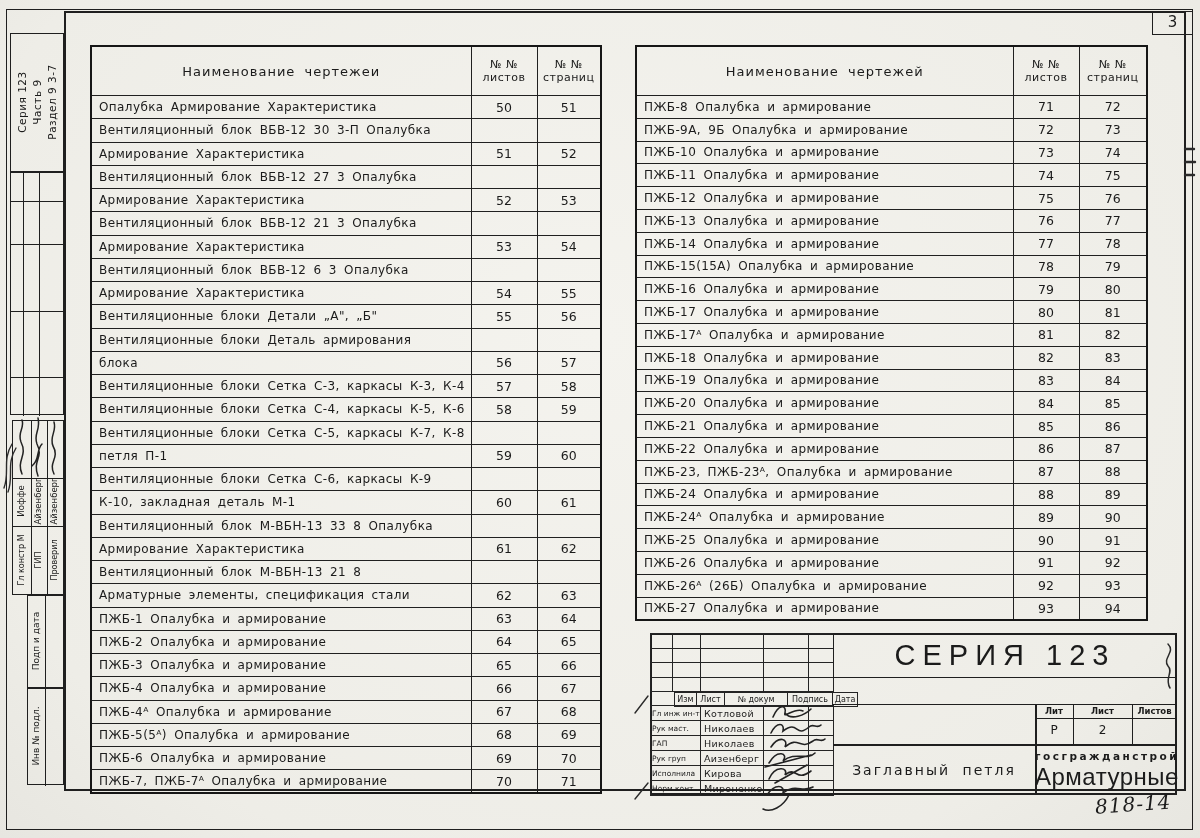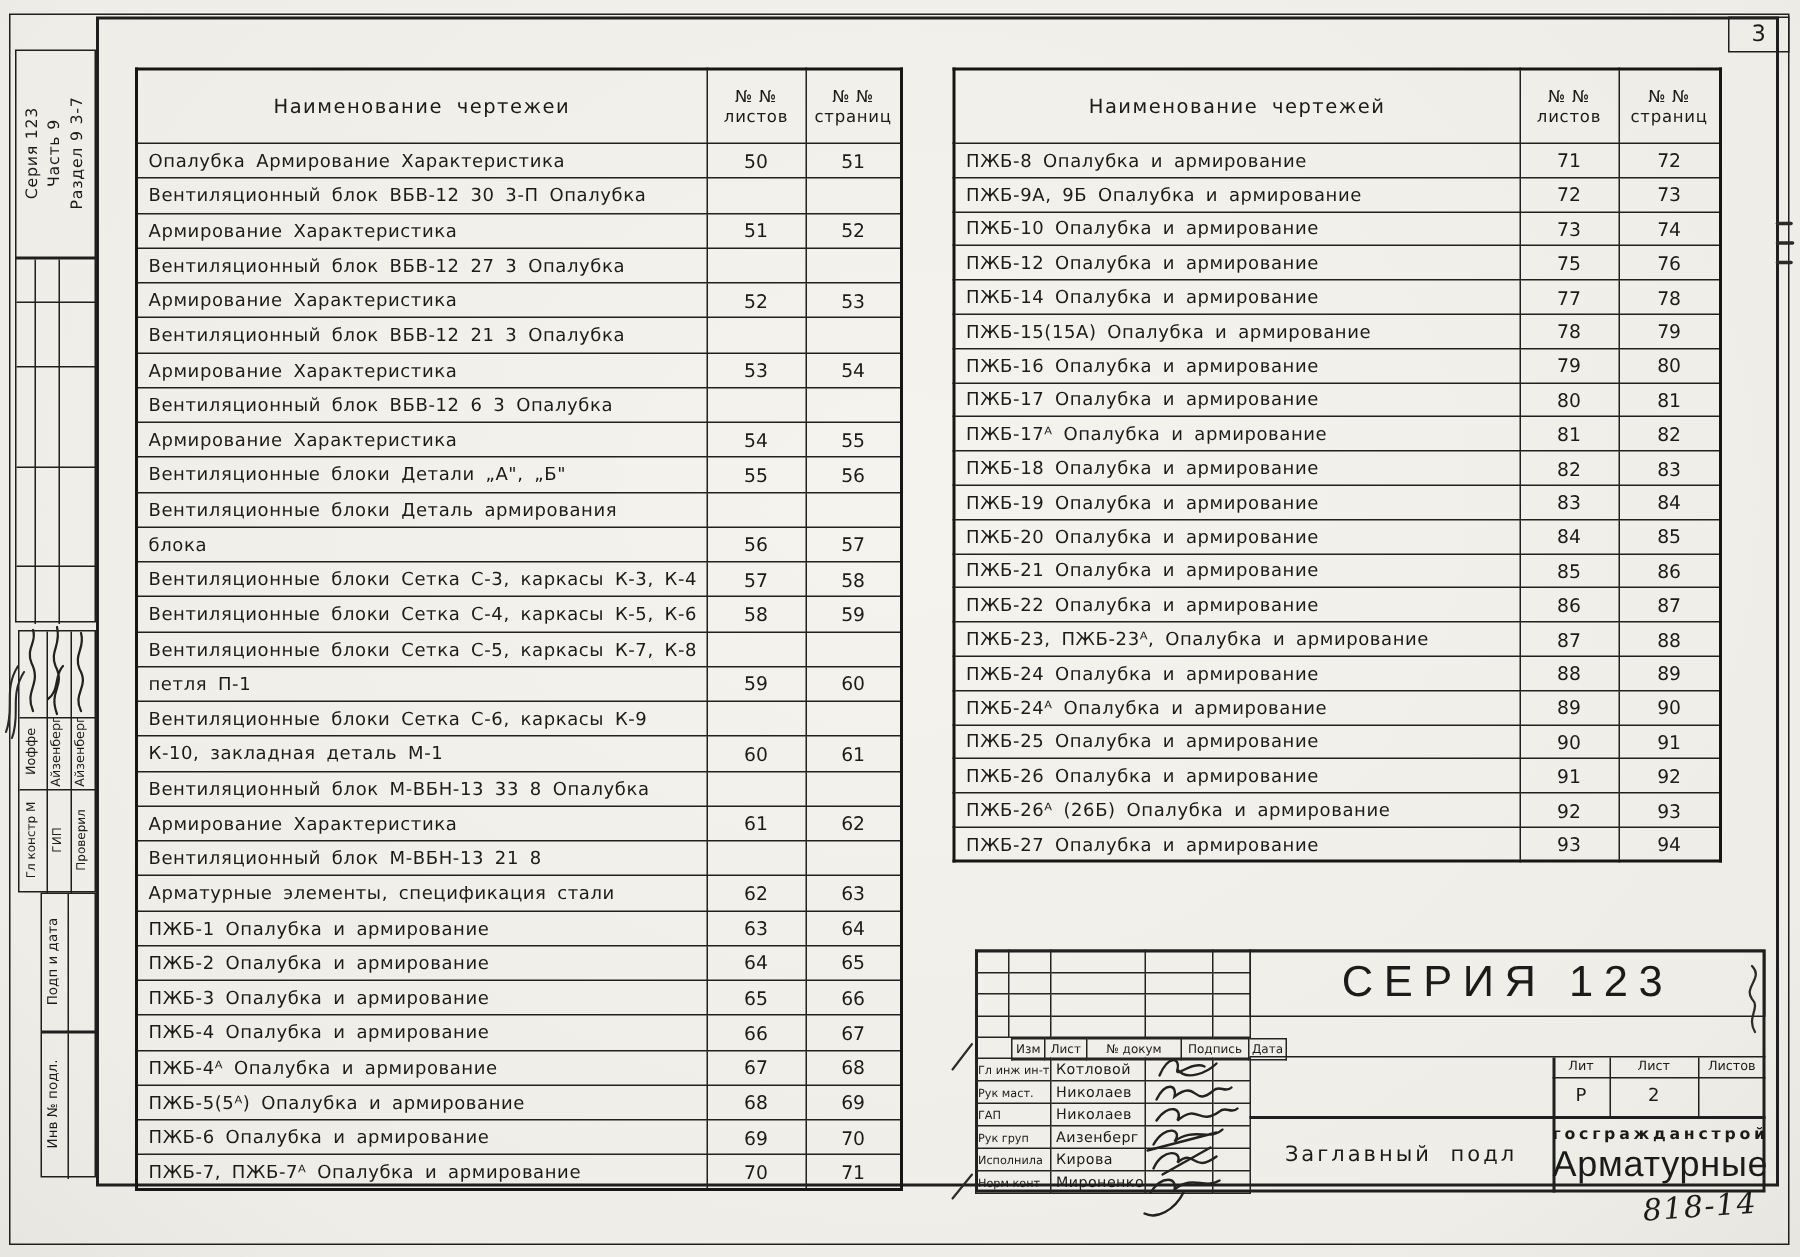--- a/index.html
+++ b/index.html
@@ -22,21 +22,21 @@
   #tleft tbody tr{height:23.25px;}
   #tright tbody tr{height:22.8px;}
   
   .stable{position:absolute;border-collapse:collapse;table-layout:fixed;box-sizing:border-box;border:1.6px solid #1f1f1f;}
   .stable td{border:1.1px solid #242424;padding:0;text-align:center;white-space:nowrap;overflow:hidden;}
   #rev-grid tr{height:14.6px;}
   #rev-head td{height:13px;font-size:8px;letter-spacing:0;}
   #people tr{height:15px;}
   #people td:nth-child(1){font-size:7.5px;text-align:left;padding-left:1px;}
   #people td:nth-child(2){font-size:9.5px;text-align:left;padding-left:3px;letter-spacing:0.3px;}
-  .cellhead{font-size:8.5px;}
+  .cellhead{font-size:8.5px;font-weight:bold;}
   svg{position:absolute;overflow:visible;}
 </style>
 </head>
 <body>
 
 <div class="paper">
 
   <div class="box" style="left:6px;top:9px;width:1187px;height:821px;border-width:1.5px;"></div>
   <div class="box" style="left:64px;top:11px;width:1122px;height:780px;border-width:2px;"></div>
 
@@ -284,23 +284,33 @@
           <td>ПЖБ-9А, 9Б  Опалубка  и армирование</td>
           <td>72</td>
           <td>73</td>
         </tr>
         <tr>
           <td>ПЖБ-10   Опалубка  и  армирование</td>
           <td>73</td>
           <td>74</td>
         </tr>
         <tr>
+          <td>ПЖБ-11   Опалубка  и  армирование</td>
+          <td>74</td>
+          <td>75</td>
+        </tr>
+        <tr>
           <td>ПЖБ-12   Опалубка  и  армирование</td>
           <td>75</td>
           <td>76</td>
+        </tr>
+        <tr>
+          <td>ПЖБ-13   Опалубка  и  армирование</td>
+          <td>76</td>
+          <td>77</td>
         </tr>
         <tr>
           <td>ПЖБ-14   Опалубка  и  армирование</td>
           <td>77</td>
           <td>78</td>
         </tr>
         <tr>
           <td>ПЖБ-15(15А) Опалубка  и  армирование</td>
           <td>78</td>
           <td>79</td>
@@ -490,21 +500,21 @@
   </table>
 
   <div class="box" style="left:833px;top:633px;width:344px;height:45px;">
     <div style="text-align:center;font-family:'Liberation Sans',sans-serif;font-size:29px;letter-spacing:7px;line-height:42px;">СЕРИЯ 123</div>
   </div>
   <div class="line" style="left:833px;top:703.5px;width:344px;height:1.5px;"></div>
   <div class="line" style="left:833px;top:744px;width:344px;height:1.5px;"></div>
   <div class="line" style="left:1035px;top:705px;width:1.5px;height:90px;"></div>
 
   <div class="abs" style="left:833px;top:745px;width:202px;height:50px;display:flex;align-items:center;justify-content:center;">
-    <span style="font-size:14px;letter-spacing:2px;word-spacing:6px;">Заглавный подл</span>
+    <span style="font-size:14px;letter-spacing:2px;word-spacing:6px;">Заглавный петля</span>
   </div>
 
   <div class="abs" style="left:1035px;top:705px;width:142px;height:40px;">
     <div class="line" style="left:38px;top:0;width:1.4px;height:40px;"></div>
     <div class="line" style="left:97px;top:0;width:1.4px;height:40px;"></div>
     <div class="line" style="left:0;top:13px;width:142px;height:1.2px;"></div>
     <div class="abs cellhead" style="left:0;top:1px;width:38px;text-align:center;">Лит</div>
     <div class="abs cellhead" style="left:38px;top:1px;width:59px;text-align:center;">Лист</div>
     <div class="abs cellhead" style="left:97px;top:1px;width:45px;text-align:center;">Листов</div>
     <div class="abs" style="left:0;top:18px;width:38px;text-align:center;font-size:12px;">Р</div>

